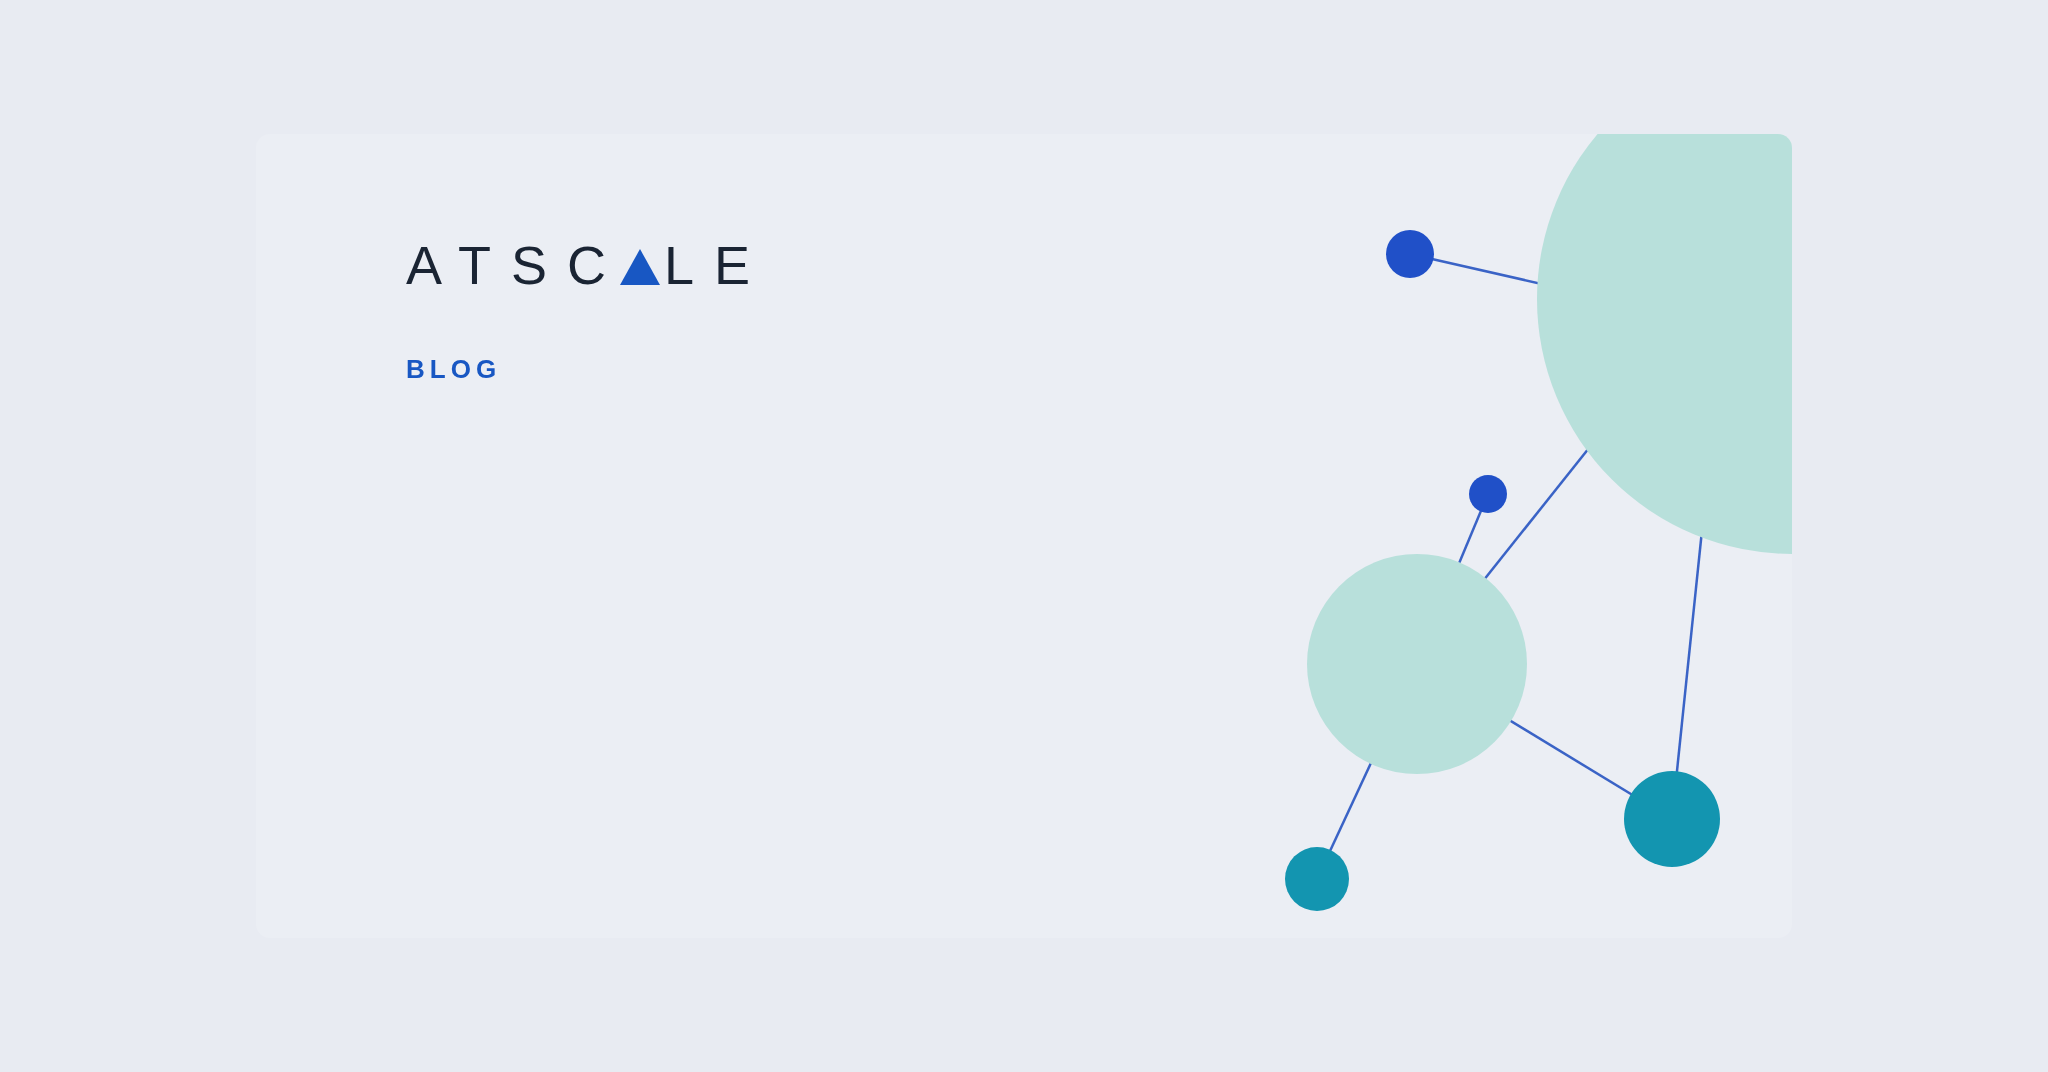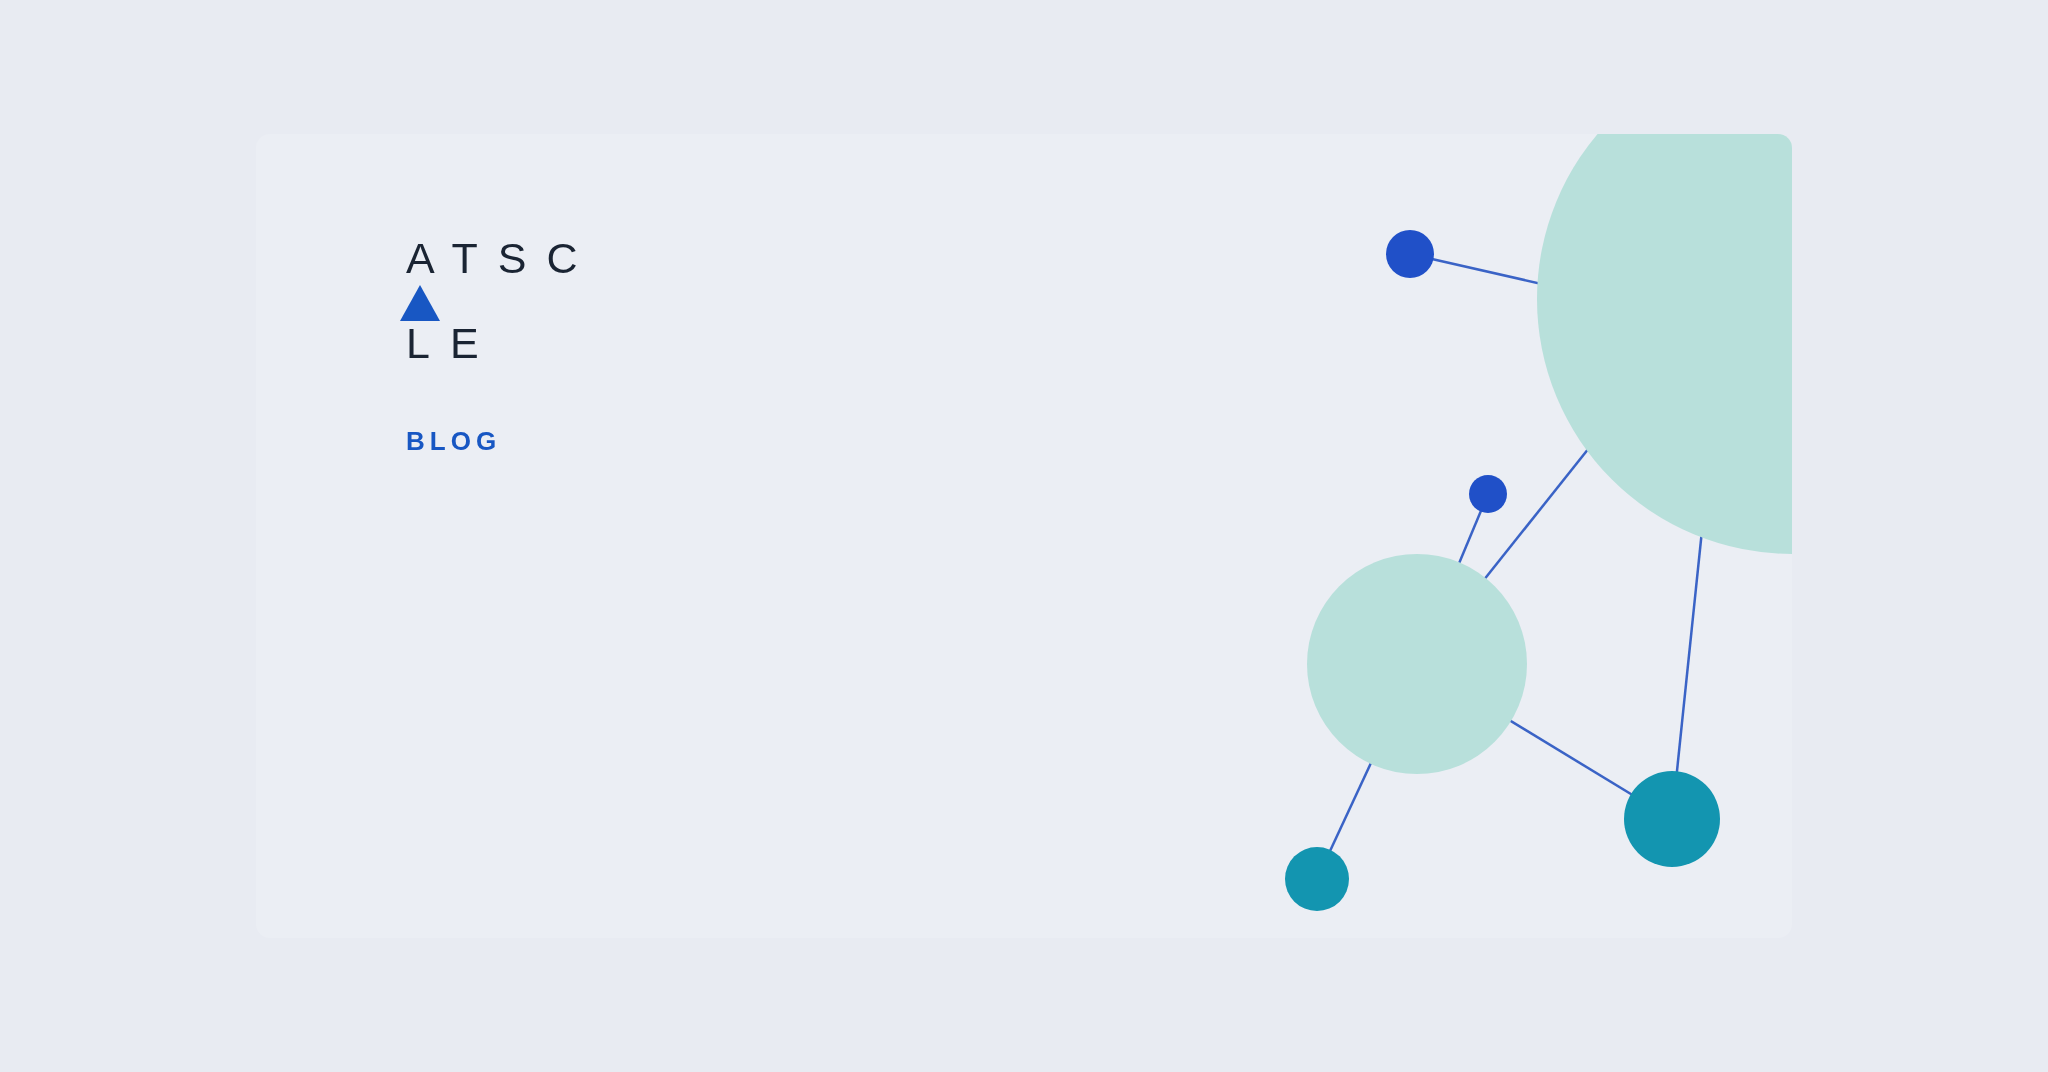--- a/index.html
+++ b/index.html
@@ -32,26 +32,26 @@
     top: 100px;
     width: 820px;
   }
   .logo {
     display: flex;
     align-items: center;
     gap: 0;
     margin-bottom: 58px;
   }
   .logo-text {
-    font-size: 43px;
+    font-size: 54px;
     font-weight: 500;
     letter-spacing: 20px;
     color: #1a2433;
     display: flex;
-    flex-direction: column;
+    align-items: center;
   }
   .logo-text .tri {
     display: inline-block;
     width: 0;
     height: 0;
     border-left: 20px solid transparent;
     border-right: 20px solid transparent;
     border-bottom: 36px solid #1857c3;
     margin: 0 4px 0 -6px;
     vertical-align: baseline;

